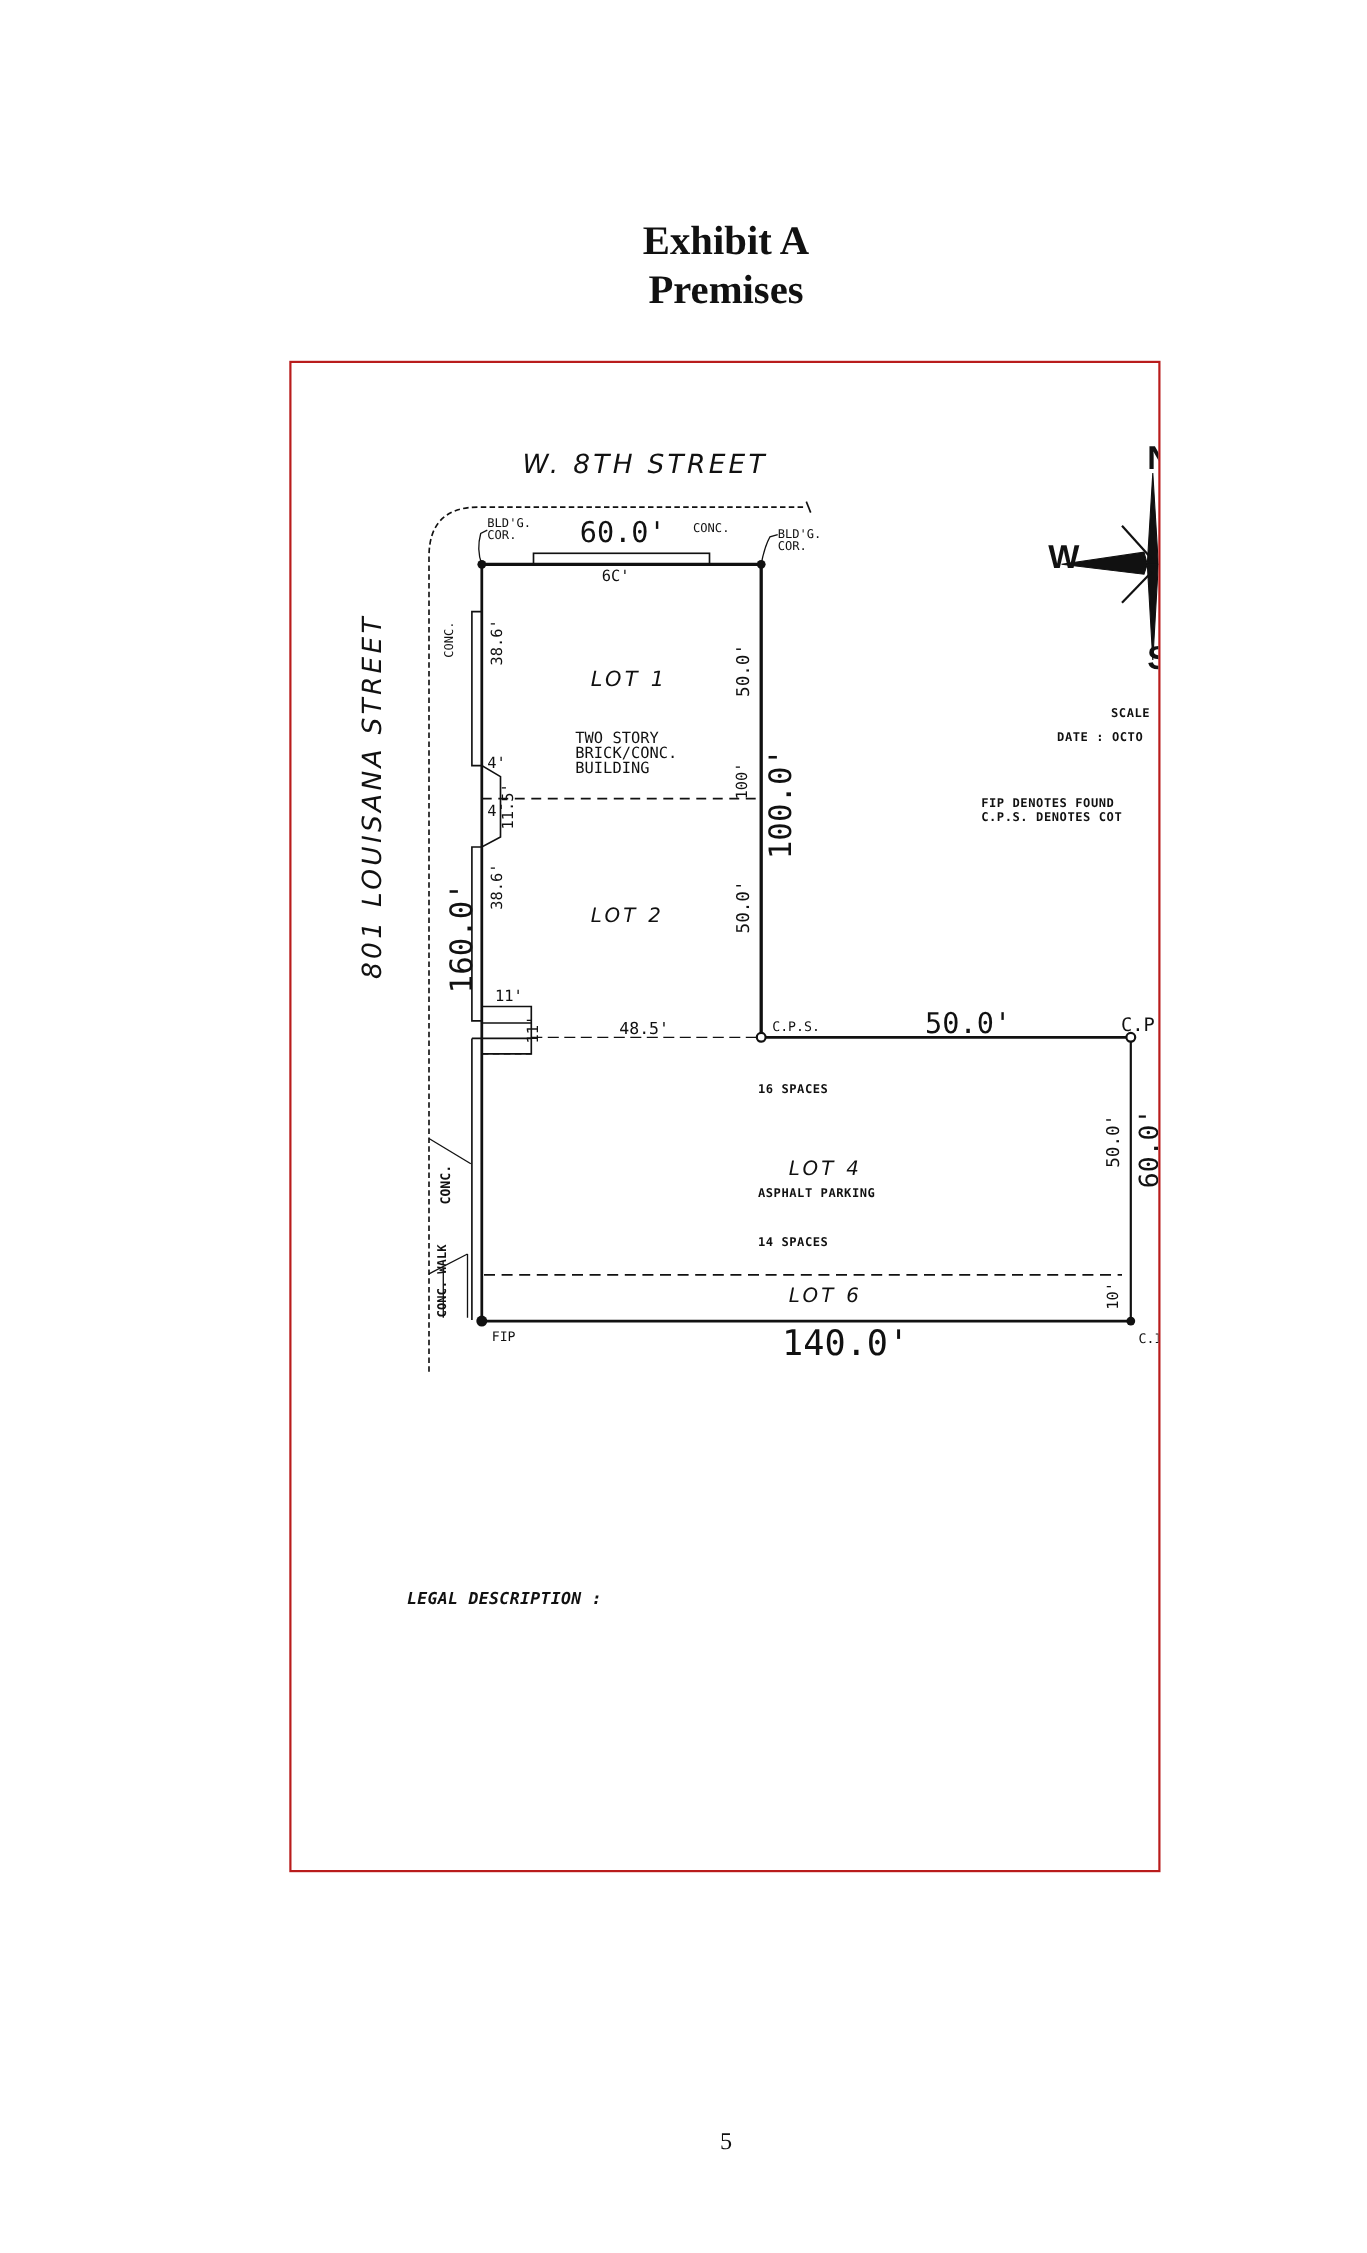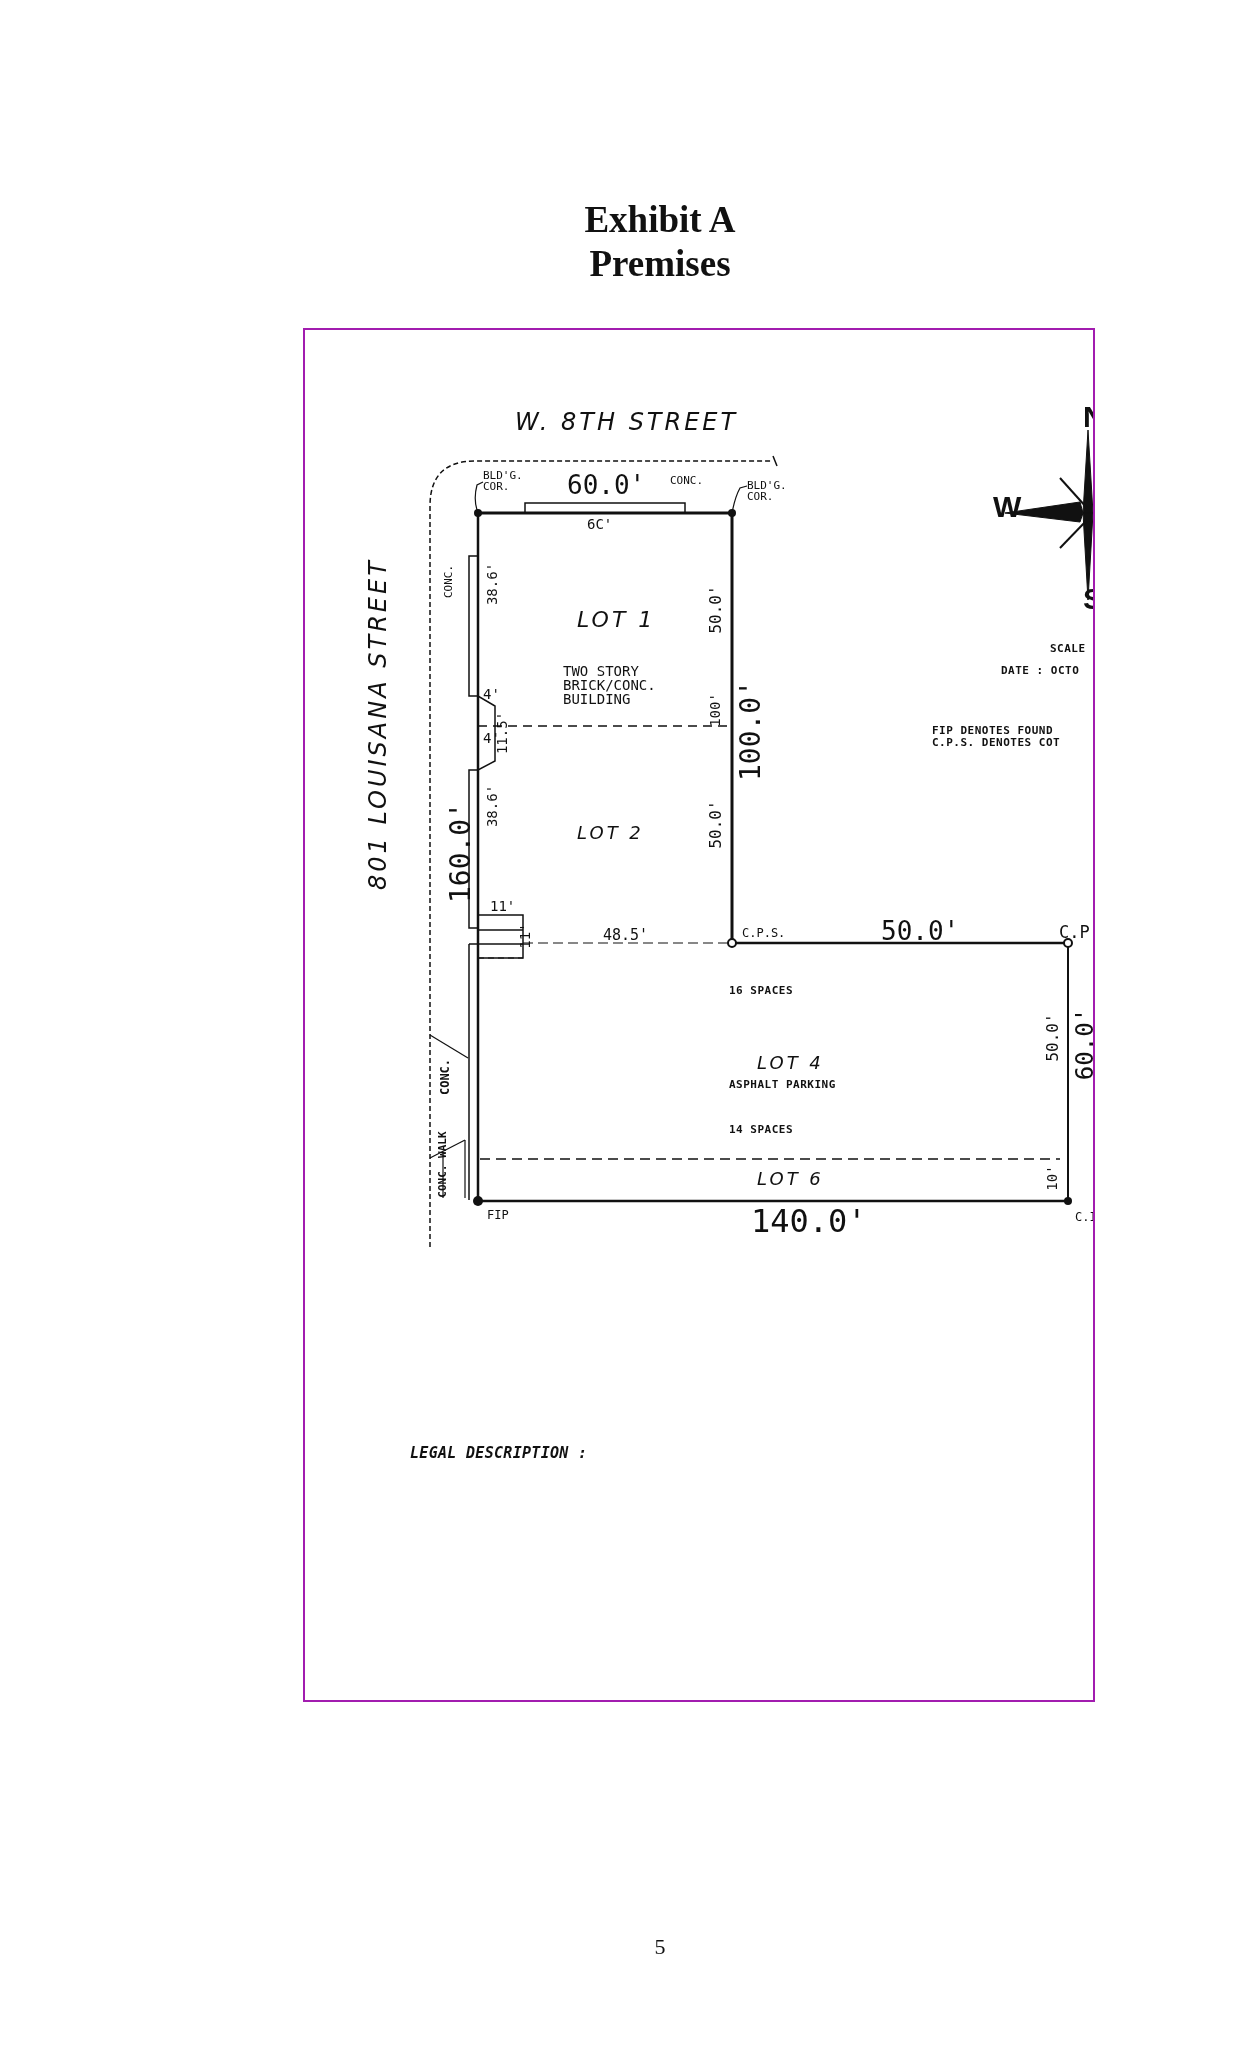--- a/index.html
+++ b/index.html
@@ -1,19 +1,19 @@
 <!DOCTYPE html>
 <html><head>
 <meta charset="utf-8">
 <style>
   html, body { margin:0; padding:0; background:#ffffff; }
   body { width:1243px; height:2048px; position:relative; overflow:hidden; font-family:"Liberation Sans", sans-serif; color:#111; }
   .abs { position:absolute; }
   .title { position:absolute; left:0; width:1320px; text-align:center; font-family:"Liberation Serif", serif; font-weight:bold; font-size:37px; color:#111; }
-  .frame { position:absolute; left:263px; top:328px; width:792px; height:1374px; border:2px solid #a21caf; box-sizing:border-box; overflow:hidden;margin-left:40px; }
+  .frame { position:absolute; left:263px; top:328px; width:792px; height:1374px; border:2px solid #b91c1c; box-sizing:border-box; overflow:hidden; }
   .cad { font-family:"DejaVu Sans Mono", monospace; color:#111; white-space:nowrap; }
   .cad-it { font-family:"DejaVu Sans", sans-serif; font-style:italic; color:#111; white-space:nowrap; letter-spacing:3px; }
   .small { font-size:11px; font-weight:bold; letter-spacing:0.5px; }
   .legal { position:absolute; left:105px; font-family:"DejaVu Sans Mono", monospace; font-weight:bold; font-size:15px; line-height:12px; color:#111; white-space:pre; letter-spacing:0.3px;font-style:italic; }
   .rot { transform-origin:center center; transform:rotate(-90deg); }
   .pagenum { position:absolute; left:0; width:1320px; top:1934px; text-align:center; font-family:"Liberation Serif", serif; font-size:22px; }
   svg.plan { position:absolute; left:0; top:0; }
 </style>
 </head>
 <body>
@@ -120,21 +120,21 @@
   <div class="abs cad" style="left:178px; top:400px; font-size:14px;">4'</div>
   <div class="abs cad" style="left:185px; top:568px; font-size:14px;">11'</div>
   <div class="abs cad rot" style="left:205px; top:598px; width:30px; font-size:14px; text-align:center;">11'</div>
   <div class="abs cad" style="left:298px; top:596px; font-size:15px;">48.5'</div>
   <div class="abs cad" style="left:576px; top:586px; font-size:26px;">50.0'</div>
   <div class="abs cad rot" style="left:722px; top:698px; width:50px; font-size:16px; text-align:center;">50.0'</div>
   <div class="abs cad rot" style="left:740px; top:700px; width:80px; font-size:24px; text-align:center;">60.0'</div>
   <div class="abs cad rot" style="left:732px; top:840px; width:30px; font-size:14px; text-align:center;">10'</div>
   <div class="abs cad" style="left:446px; top:872px; font-size:32px;">140.0'</div>
 
-  <div class="abs cad-it" style="left:272px; top:277px; font-size:22px;">LOT 1</div>
+  <div class="abs cad-it" style="left:272px; top:277px; font-size:19px;">LOT 1</div>
   <div class="abs cad-it" style="left:272px; top:492px; font-size:18px;">LOT 2</div>
   <div class="abs cad-it" style="left:452px; top:722px; font-size:18px;">LOT 4</div>
   <div class="abs cad-it" style="left:452px; top:838px; font-size:18px;">LOT 6</div>
 
   <div class="abs cad" style="left:258px; top:334px; font-size:14px; line-height:14px;">
     <div>TWO STORY</div>
     <div>BRICK/CONC.</div>
     <div>BUILDING</div>
   </div>
 

